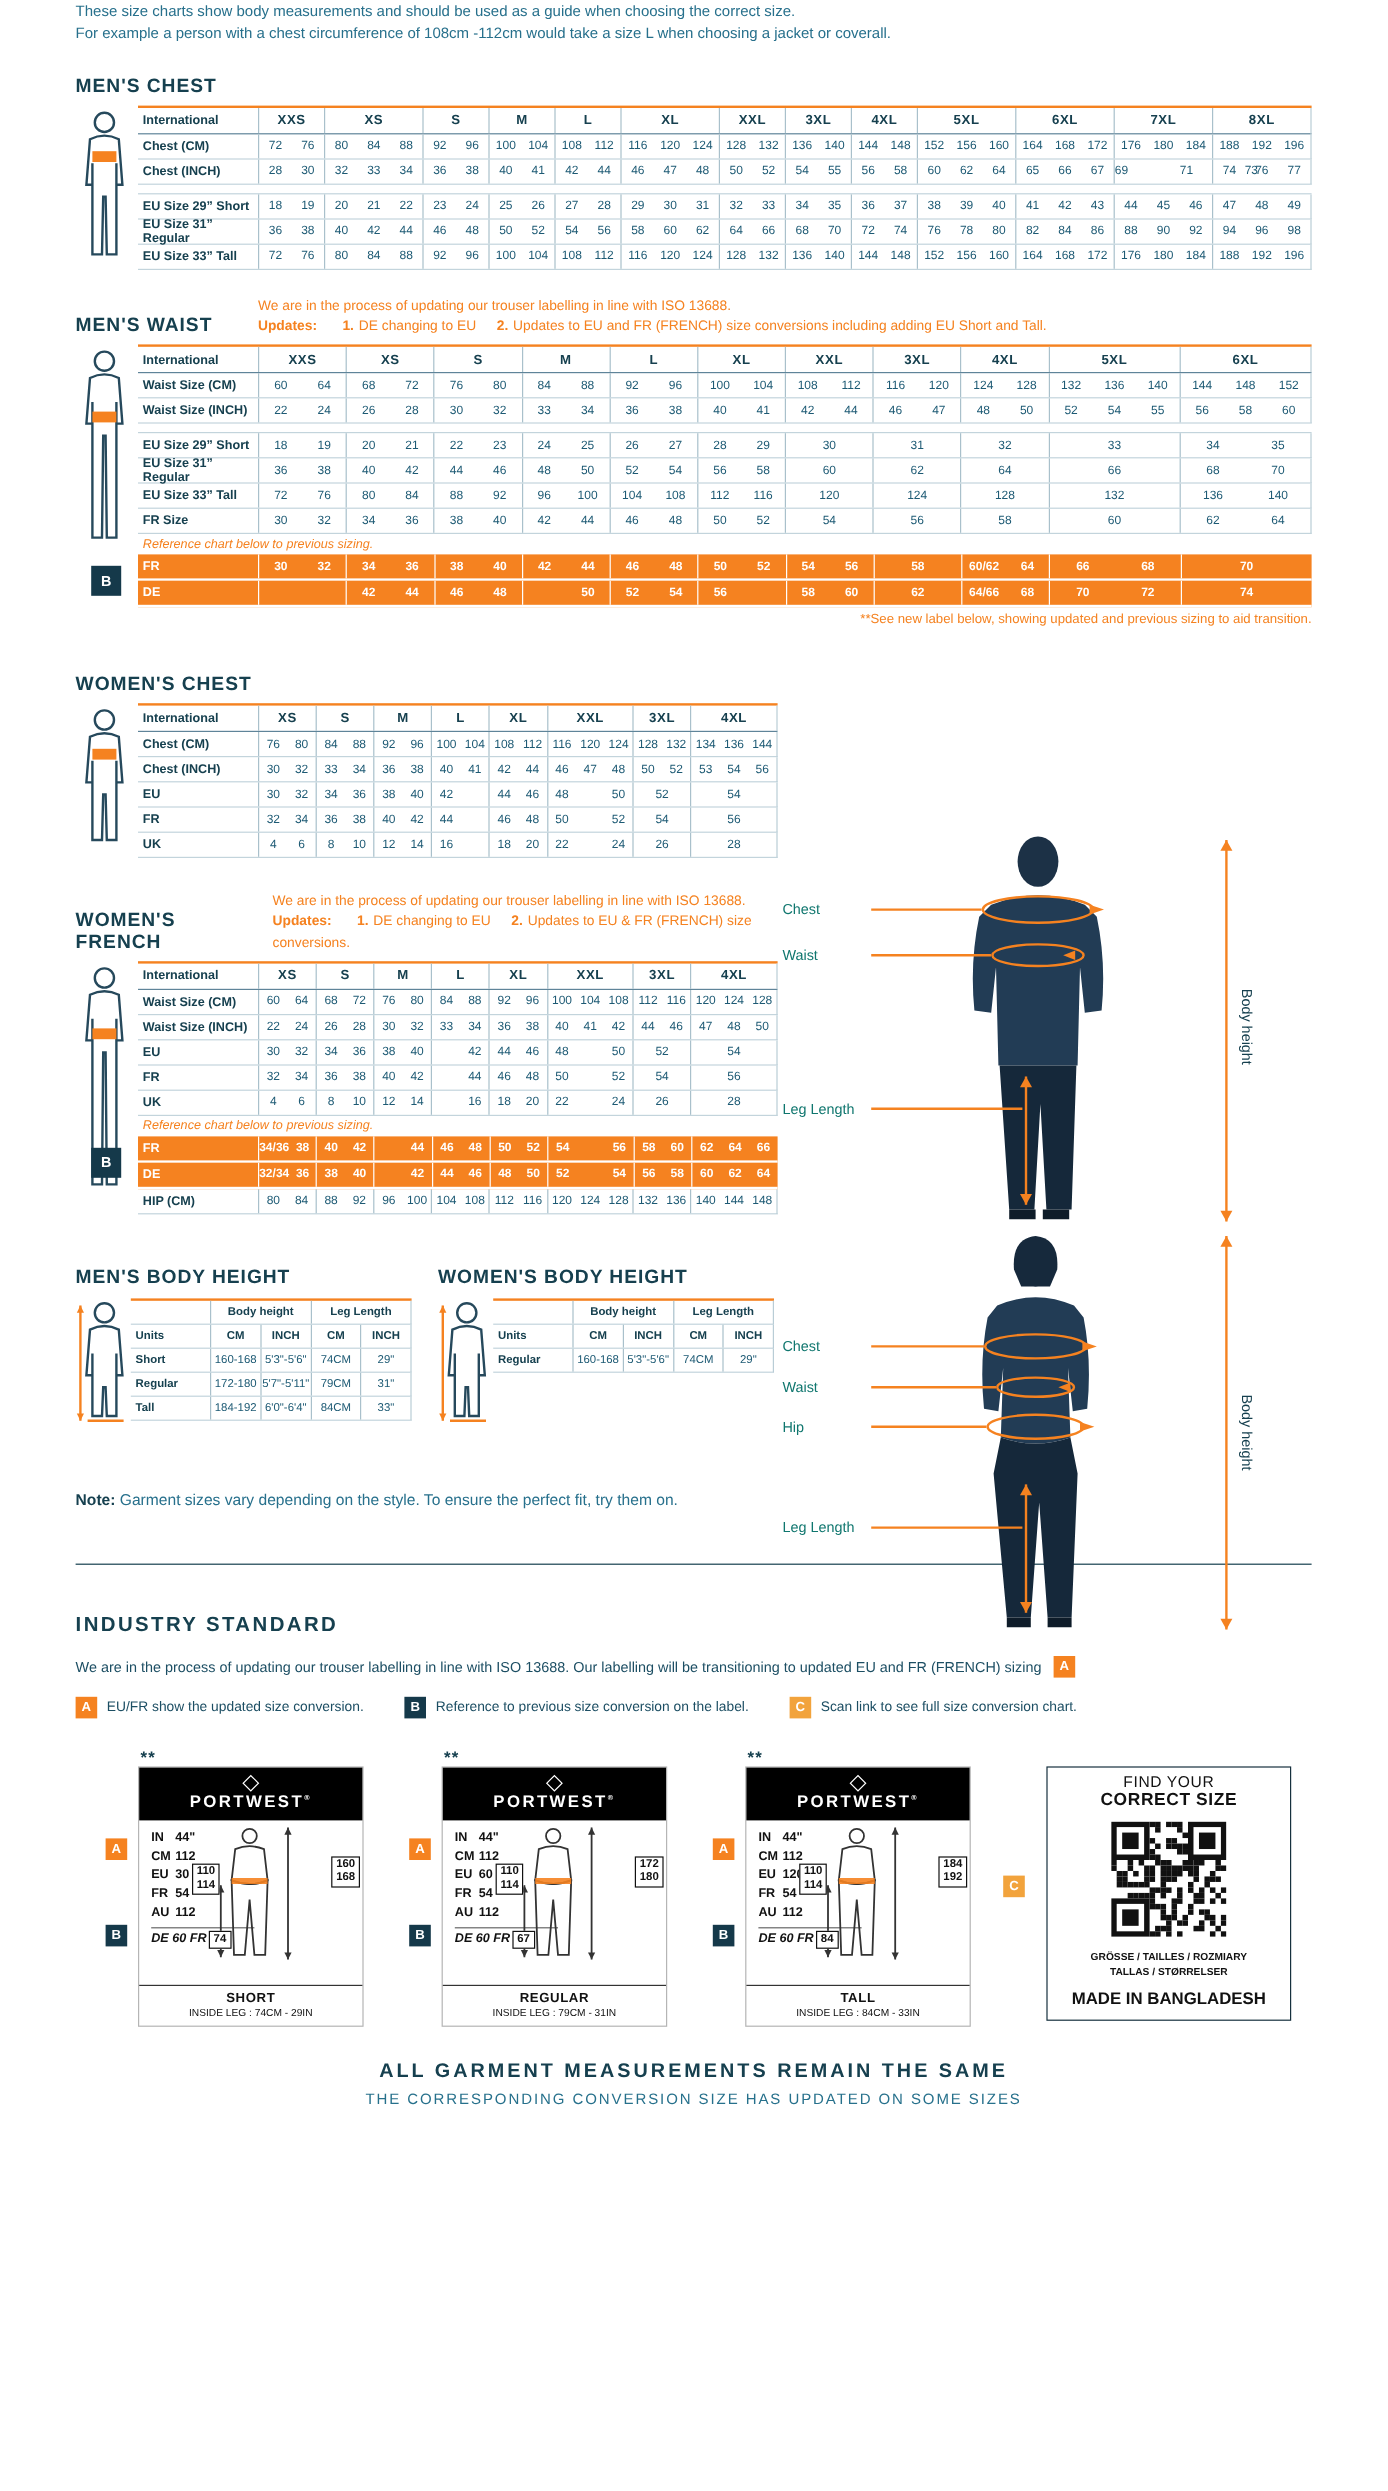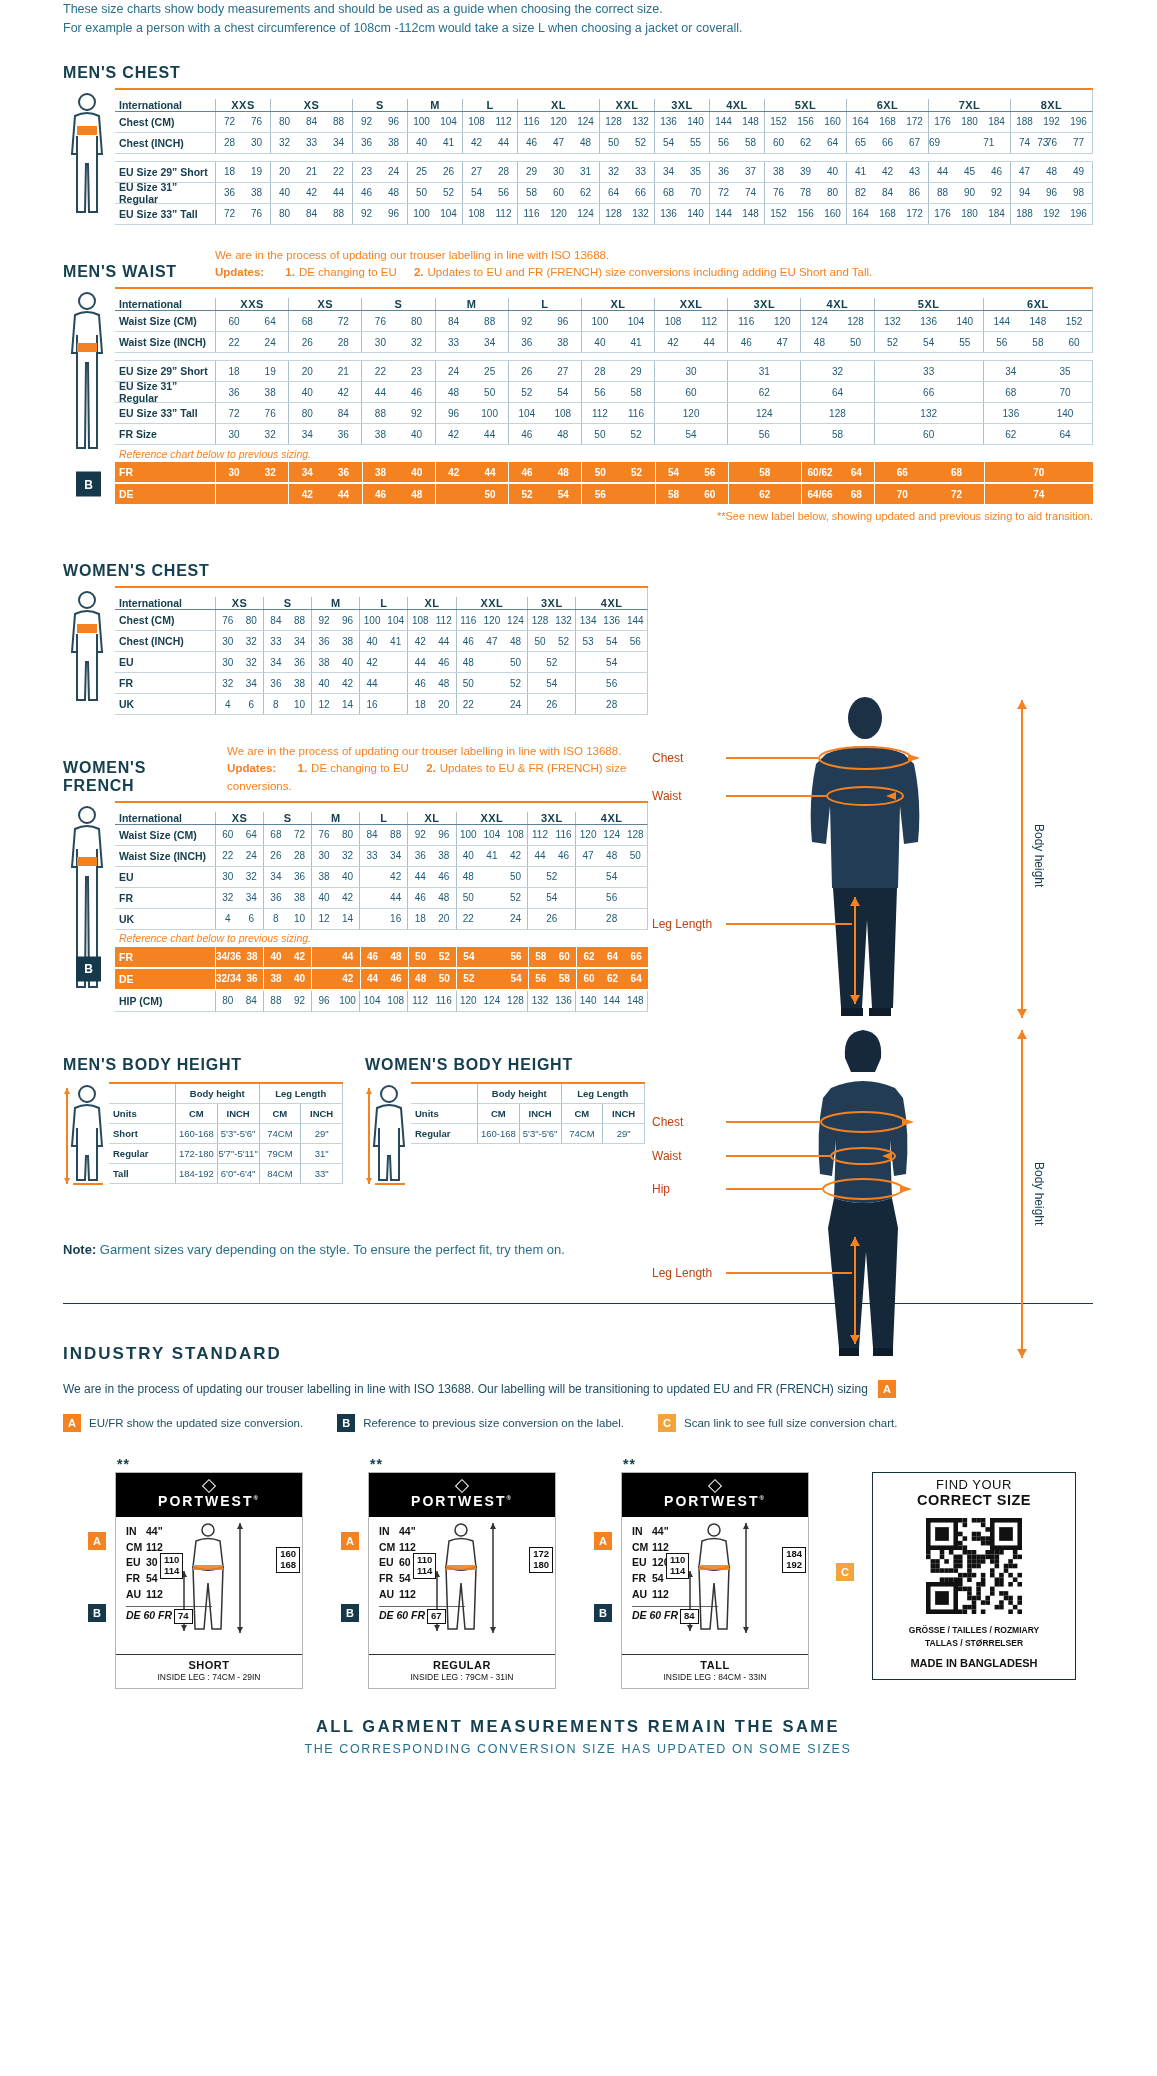--- a/index.html
+++ b/index.html
@@ -13,21 +13,21 @@
   .sec-head{display:flex;align-items:flex-end;margin-bottom:6px;}
   .iso-note{margin-left:38px;font-size:11.5px;color:#f58220;line-height:1.5;}
   .iso-note b{margin-right:4px;}
   .iso-note .sp{margin-left:14px;}
   
   .tbl-wrap{display:flex;}
   .tbl-icon{width:52px;flex:0 0 52px;position:relative;}
   .tbl-icon svg{position:absolute;left:0;top:4px;}
   .size-table{flex:1;border-top:2px solid #f58220;position:relative;}
   .st-row{display:flex;align-items:stretch;height:20px;border-bottom:1px solid #c3d4dc;border-right:1px solid #b9cdd6;}
-  .st-header{height:21px;border-bottom:1px solid #5f8499;align-items:flex-end;}
+  .st-header{height:21px;border-bottom:1px solid #5f8499;}
   .st-label{width:96px;flex:0 0 96px;font-size:10.5px;font-weight:bold;color:#16404f;display:flex;align-items:center;padding-left:4px;}
   .st-group{display:flex;flex:1 1 0;align-items:center;border-left:1px solid #a9c0cb;min-width:0;}
   .st-header .st-group{justify-content:center;font-size:11px;font-weight:bold;letter-spacing:.5px;color:#16404f;}
   .st-val{flex:1 1 0;text-align:center;font-size:10px;color:#1d5a74;white-space:nowrap;}
   .st-gap{height:7px;border-bottom:1px solid #c3d4dc;}
   .st-note{height:17px;display:flex;align-items:center;font-size:10.5px;font-style:italic;color:#f58220;padding-left:4px;}
   .st-orange-block{position:relative;}
   .st-orange{background:#f58220;border-bottom:2px solid #fff;border-right:none;}
   .st-orange .st-label{color:#fff;}
   .st-orange .st-val{color:#fff;font-weight:bold;}
@@ -82,27 +82,27 @@
   .card-leg{font-size:8.5px;color:#111;margin-top:1px;}
   .cbadge-a{position:absolute;left:-27px;top:76px;}
   .cbadge-b{position:absolute;left:-27px;top:148px;}
   .c-badge-box{align-self:center;margin:0 18px 0 -38px;}
   
   .qr-card{width:186px;border:1.5px solid #16303e;background:#fff;text-align:center;padding:4px 8px 10px;align-self:flex-start;margin-top:16px;}
   .qr-l1{font-size:13px;color:#111;letter-spacing:.5px;}
   .qr-l2{font-size:14.5px;color:#111;font-weight:bold;letter-spacing:.5px;}
   .qr-box{margin:10px auto 10px;width:96px;height:96px;}
   .qr-langs{font-size:8.5px;font-weight:bold;color:#111;line-height:1.5;}
-  .qr-made{font-size:11px;font-weight:bold;color:#111;margin-top:8px;}
+  .qr-made{font-size:14px;font-weight:bold;color:#111;margin-top:8px;}
   .footer1{margin-top:28px;text-align:center;font-size:16.5px;font-weight:bold;color:#16404f;letter-spacing:2.5px;}
   .footer2{margin-top:6px;text-align:center;font-size:12.5px;color:#27718c;letter-spacing:1.6px;}
   
   .fig{position:absolute;width:470px;}
   .fig svg{position:absolute;left:0;top:0;}
-  .fig-label{position:absolute;font-size:12px;color:#c2410c;white-space:nowrap;}
+  .fig-label{position:absolute;font-size:12px;color:#0f766e;white-space:nowrap;}
   .fig-vert{position:absolute;font-size:12px;color:#16404f;transform:rotate(90deg);transform-origin:left top;white-space:nowrap;}
 </style>
 </head>
 <body>
 
 <div class="page">
   <div class="content">
 
     <p class="intro">
       <span>These size charts show body measurements and should be used as a guide when choosing the correct size.</span><br>

